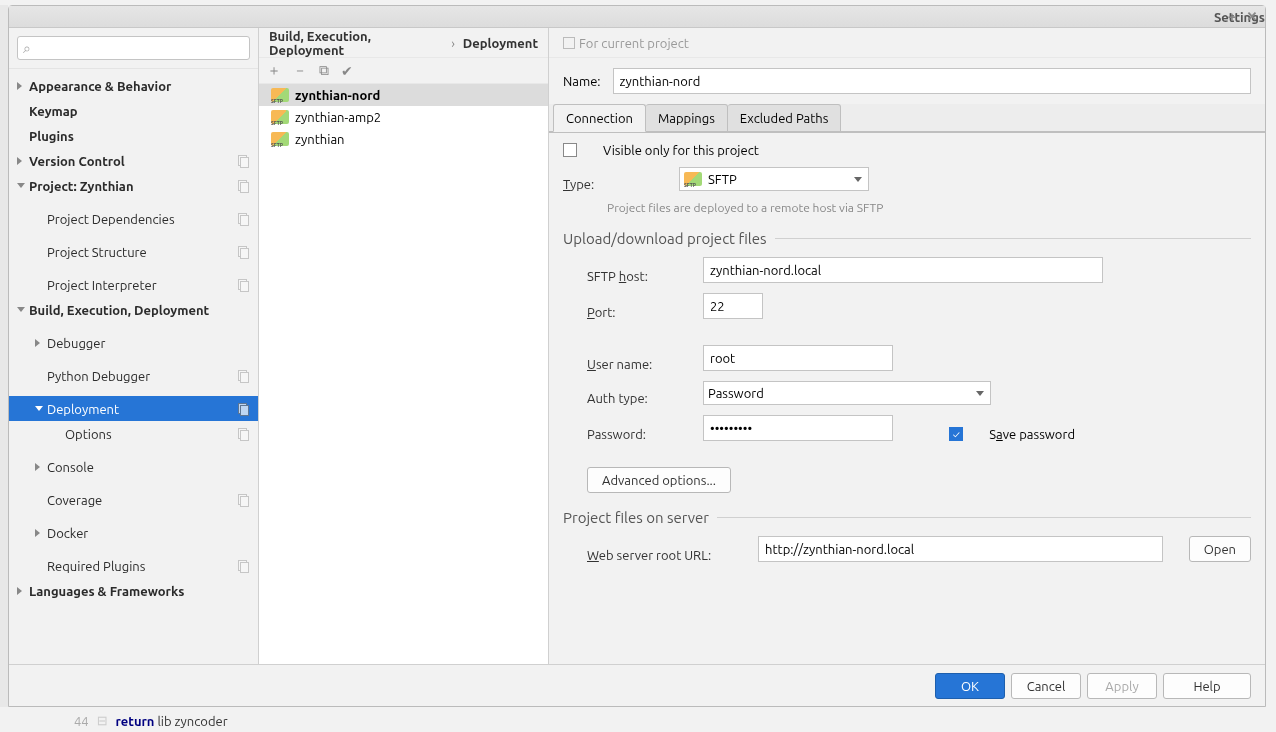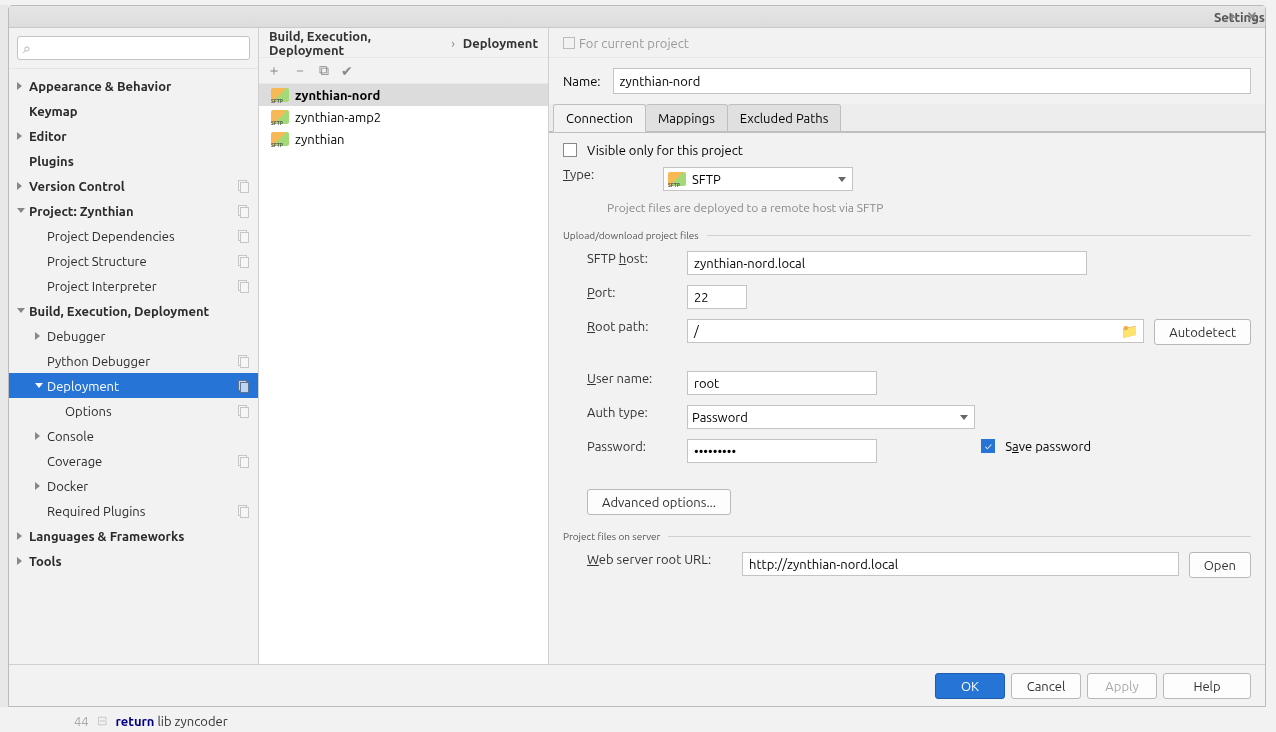--- a/index.html
+++ b/index.html
@@ -9,21 +9,21 @@
 .titlebar .ctrls { position: absolute; right: 6px; display: flex; gap: 6px; }
 .titlebar .ctrls span { width: 14px; height: 14px; display: flex; align-items: center; justify-content: center; color: #888; cursor: pointer; }
 .body { flex: 1; display: flex; overflow: hidden; }
 .sidebar { width: 250px; border-right: 1px solid #d0d0d0; background: #f2f2f2; display: flex; flex-direction: column; }
 .search-wrap { padding: 8px; border-bottom: 1px solid #e4e4e4; }
 .search-wrap input { width: 100%; height: 24px; border: 1px solid #c4c4c4; border-radius: 3px; padding: 0 22px 0 6px; background: #fff; }
 .search-icn { position: relative; }
 .search-icn::after { content: "⌕"; position: absolute; left: 14px; top: 12px; color: #aaa; font-size: 14px; }
 .tree { flex: 1; overflow: auto; padding-top: 4px; }
 .tree-item { height: 25px; display: flex; align-items: center; padding-left: 20px; color: #2b2b2b; cursor: pointer; position: relative; }
-.tree-item.lvl2 { padding-left: 38px; }
+.tree-item.lvl2 { padding-left: 38px; margin-top: 8px; }
 .tree-item.lvl3 { padding-left: 56px; }
 .tree-item.bold { font-weight: 700; }
 .tree-item.selected { background: #2675d6; color: #fff; }
 .tree-item .arrow { position: absolute; left: 8px; width: 0; height: 0; }
 .tree-item.lvl2 .arrow { left: 26px; }
 .tree-item .arrow.expanded { border-left: 4px solid transparent; border-right: 4px solid transparent; border-top: 5px solid #888; }
 .tree-item .arrow.collapsed { border-top: 4px solid transparent; border-bottom: 4px solid transparent; border-left: 5px solid #888; }
 .tree-item.selected .arrow.expanded { border-top-color: #fff; }
 .tree-item .copy-icn { position: absolute; right: 10px; width: 12px; height: 12px; opacity: 0.35; }
 .tree-item.selected .copy-icn { opacity: 0.7; }
@@ -42,27 +42,27 @@
 .main { flex: 1; background: #f2f2f2; display: flex; flex-direction: column; overflow: auto; }
 .current-hint { height: 30px; display: flex; align-items: center; padding: 0 14px; color: #999; font-size: 12px; gap: 4px; background: #f2f2f2; border-bottom: 1px solid #e8e8e8; }
 .current-hint .icn { width: 12px; height: 12px; border: 1px solid #bbb; }
 .name-row { padding: 10px 14px; display: flex; align-items: center; gap: 12px; }
 .name-row input { flex: 1; height: 26px; border: 1px solid #c4c4c4; padding: 0 6px; background: #fff; }
 .tabs { display: flex; border-bottom: 1px solid #bfbfbf; padding: 0 4px; gap: 0; background: #ededed;}
 .tab { padding: 6px 12px; border: 1px solid #bfbfbf; background: #e0e0e0; cursor: pointer; margin-bottom: -1px; border-top-left-radius: 3px; border-top-right-radius: 3px; }
 .tab + .tab { border-left: none; }
 .tab.active { background: #f2f2f2; border-bottom: 1px solid #f2f2f2; }
 .panel { flex: 1; padding: 10px 14px; display: flex; flex-direction: column; gap: 10px; border-top: 1px solid #bfbfbf; }
-.row { display: flex; align-items: flex-start; gap: 10px; }
+.row { display: flex; align-items: flex-end; gap: 26px; }
 .row label, .label { width: 90px; color: #333; }
 .row label.wide, .label.wide { width: 145px; }
-.row input[type="text"], .row input[type="password"] { height: 24px; border: 1px solid #c4c4c4; padding: 4px 6px; background: #fff; }
+.row input[type="text"], .row input[type="password"] { height: 24px; border: 1px solid #c4c4c4; padding: 12px 6px; background: #fff; }
 .checkbox { width: 14px; height: 14px; border: 1px solid #888; background: #fff; display: inline-flex; align-items: center; justify-content: center; }
 .checkbox.checked { background: #2675d6; border-color: #2675d6; color: #fff; font-size: 10px; }
-.fieldset-label { font-size: 10px; color: #555; margin-top: 6px; display: flex; align-items: center; gap: 8px; }
+.fieldset-label { font-size: 15px; color: #555; margin-top: 6px; display: flex; align-items: center; gap: 8px; }
 .fieldset-label::after { content: ""; flex: 1; border-top: 1px solid #d0d0d0; }
 .indent { padding-left: 24px; display: flex; flex-direction: column; gap: 10px; }
 .btn { height: 26px; padding: 0 14px; border: 1px solid #b8b8b8; background: #fdfdfd; border-radius: 3px; cursor: pointer; color: #333; }
 .btn.primary { background: #2675d6; border-color: #1e5fad; color: #fff; }
 .btn.disabled { color: #aaa; }
 .info-text { color: #888; margin-left: 44px; font-size: 12px; }
 .select-wrap { display: inline-flex; align-items: center; border: 1px solid #c4c4c4; background: #fff; height: 24px; padding: 0 6px 0 4px; gap: 6px; cursor: pointer; }
 .select-wrap .caret { margin-left: auto; border-left: 4px solid transparent; border-right: 4px solid transparent; border-top: 5px solid #666; }
 .footer { height: 42px; border-top: 1px solid #d0d0d0; display: flex; align-items: center; justify-content: flex-end; padding: 0 14px; gap: 6px; background: #f2f2f2;}
 .folder-icn { width: 18px; height: 14px; display: inline-block; position: relative; }
@@ -96,24 +96,20 @@
       </div>
       <div class="tree" id="tree">
           <div class="tree-item lvl1 bold">
             <span class="arrow collapsed"></span>
             <span>Appearance &amp; Behavior</span>
           </div>
           <div class="tree-item lvl1 bold">
             <span>Keymap</span>
           </div>
           <div class="tree-item lvl1 bold">
-            <span class="arrow collapsed"></span>
-            <span>Editor</span>
-          </div>
-          <div class="tree-item lvl1 bold">
             <span>Plugins</span>
           </div>
           <div class="tree-item lvl1 bold">
             <span class="arrow collapsed"></span>
             <span>Version Control</span>
             <span class="copy-icn"></span>
           </div>
           <div class="tree-item lvl1 bold">
             <span class="arrow expanded"></span>
             <span>Project: Zynthian</span>
@@ -164,24 +160,20 @@
             <span class="arrow collapsed"></span>
             <span>Docker</span>
           </div>
           <div class="tree-item lvl2">
             <span>Required Plugins</span>
             <span class="copy-icn"></span>
           </div>
           <div class="tree-item lvl1 bold">
             <span class="arrow collapsed"></span>
             <span>Languages &amp; Frameworks</span>
-          </div>
-          <div class="tree-item lvl1 bold">
-            <span class="arrow collapsed"></span>
-            <span>Tools</span>
           </div>
         </div>
     </div>
 
     <div class="mid">
       <div class="breadcrumb">
         <span>Build, Execution, Deployment</span>
         <span class="sep">›</span>
         <span>Deployment</span>
       </div>
@@ -240,28 +232,20 @@
 
         <div class="fieldset-label">Upload/download project files</div>
         <div class="indent">
           <div class="row">
             <label>SFTP <span class="u">h</span>ost:</label>
             <input type="text" style="width: 400px;" value="zynthian-nord.local">
           </div>
           <div class="row">
             <label><span class="u">P</span>ort:</label>
             <input type="text" style="width: 60px;" value="22">
-          </div>
-          <div class="row">
-            <label><span class="u">R</span>oot path:</label>
-            <div style="flex:1; display:flex; border:1px solid #c4c4c4; background:#fff; height:24px; align-items:center; padding:0 4px 0 6px; max-width:470px">
-              <span style="flex:1">/</span>
-              <span class="folder-icn"></span>
-            </div>
-            <button class="btn">Autodetect</button>
           </div>
           <div style="height:6px"></div>
           <div class="row">
             <label><span class="u">U</span>ser name:</label>
             <input type="text" style="width: 190px;" value="root">
           </div>
           <div class="row">
             <label>Auth type:</label>
             <div class="select-wrap" style="width:288px">
               <span>Password</span>

